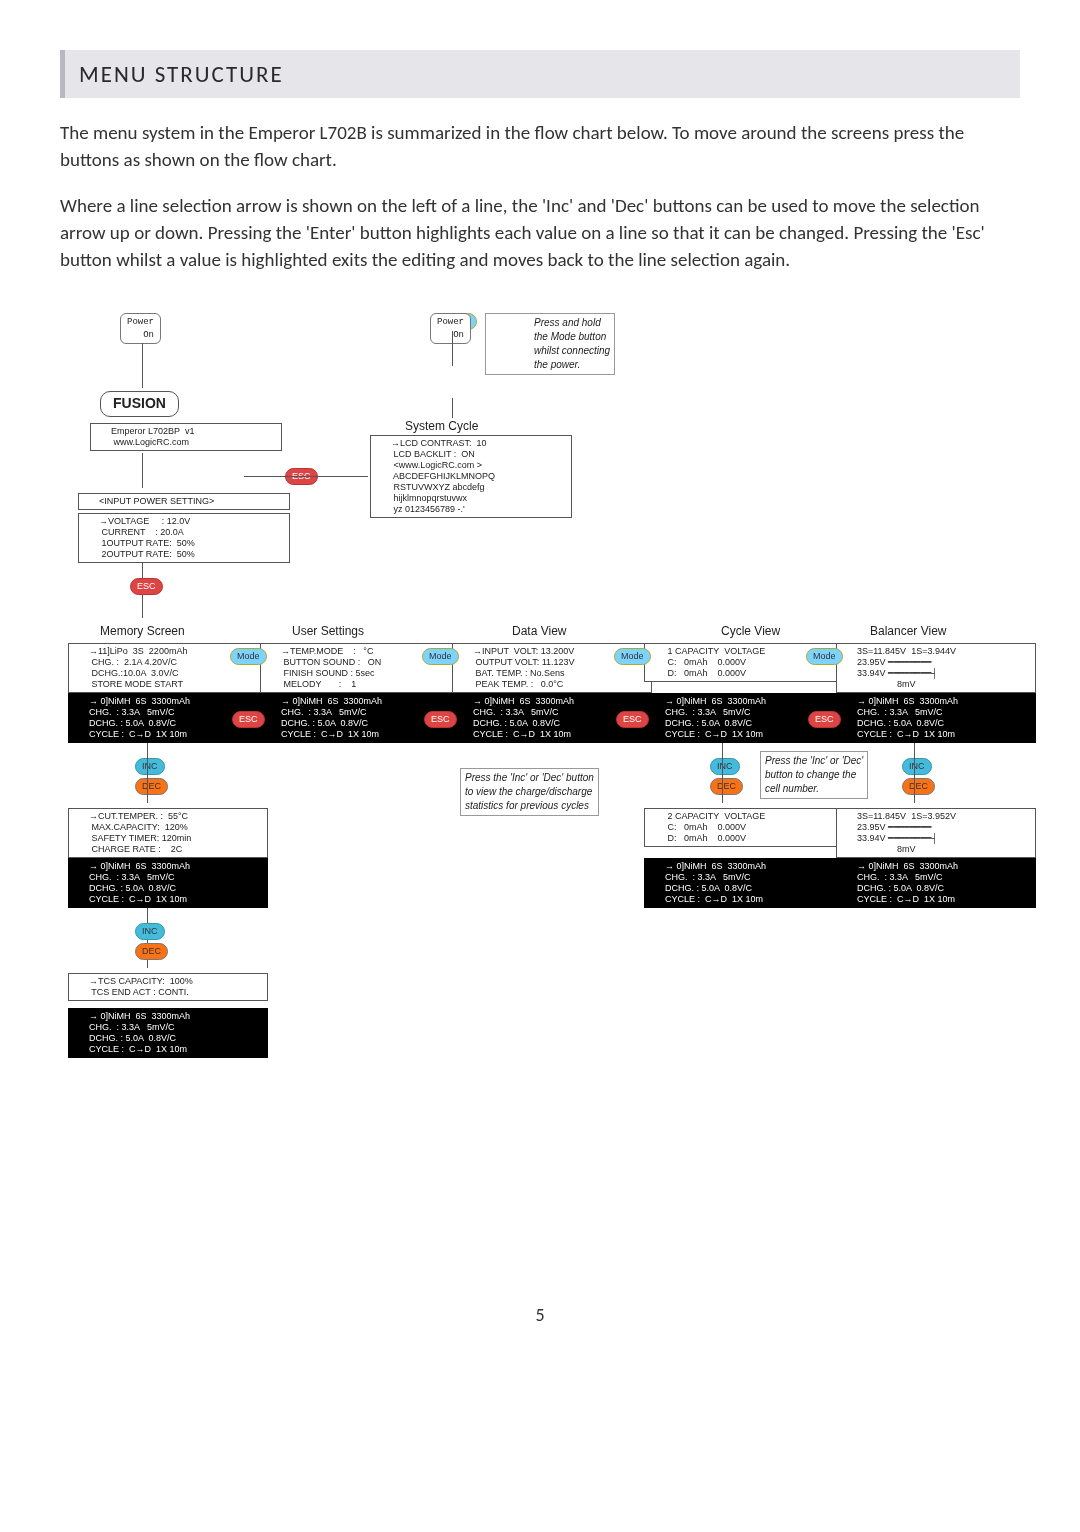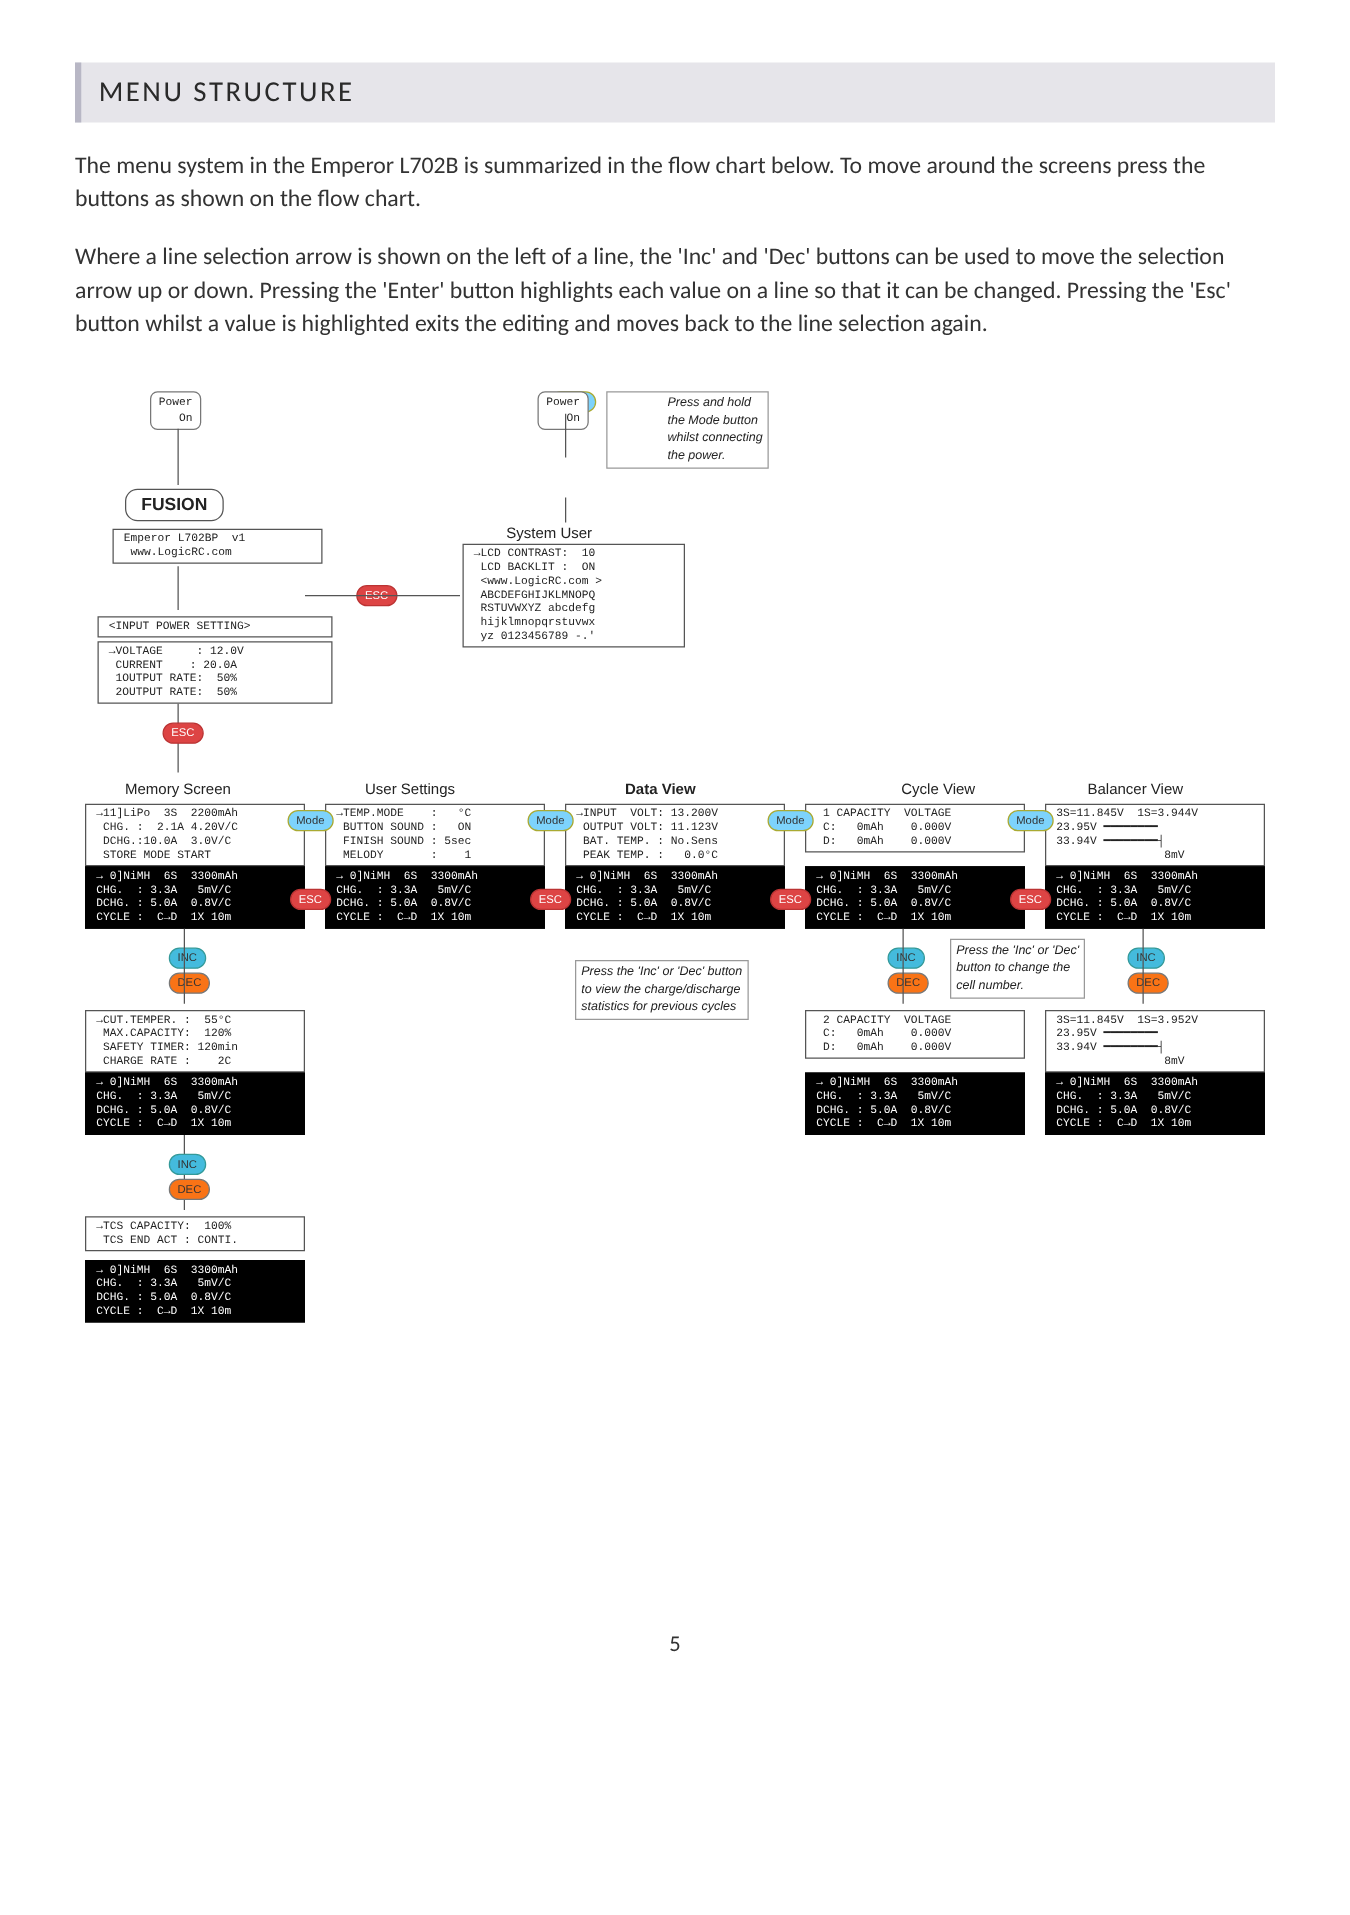--- a/index.html
+++ b/index.html
@@ -38,24 +38,24 @@
     background: #fff;
     text-align: right;
     padding: 2px 6px;
     border-radius: 6px;
     white-space: nowrap;
   }
   .lcd {
     position: absolute;
     border: 1px solid #555;
     background: #fff;
-    font-family: Liberation Mono, monospace;
+    font-family: Liberation Sans, sans-serif;
     font-size: 9px;
     line-height: 11px;
-    padding: 2px 8px;
+    padding: 2px 20px;
     white-space: pre;
     text-align: left;
   }
   .dark {
     background: #000;
     color: #fff;
     border: 1px solid #000;
   }
   .btn {
     position: absolute;
@@ -119,39 +119,39 @@
   <div class="box" style="left:60px;top:0;">Power<br>On</div>
   <div class="btn yel" style="left:380px;top:0;">Mode</div>
   <div class="note" style="left:425px;top:0;border:1px solid #999;padding-left:48px;">Press and hold<br>the Mode button<br>whilst connecting<br>the power.</div>
   <div class="box" style="left:370px;top:55;">Power<br>On</div>
 
   <div class="arrow v" style="left:82px;top:30px;height:45px;"></div>
   <div class="arrow v" style="left:392px;top:18px;height:35px;"></div>
   <div class="arrow v" style="left:392px;top:85px;height:20px;"></div>
 
   <div class="box fusion" style="left:40px;top:78px;">FUSION</div>
-  <div class="label" style="left:345px;top:105px;">System User</div>
+  <div class="label" style="left:345px;top:105px;">System Cycle</div>
 
   <div class="lcd" style="left:30px;top:110px;width:150px;">Emperor L702BP  v1<br> www.LogicRC.com</div>
   <div class="lcd" style="left:310px;top:122px;width:160px;">→LCD CONTRAST:  10<br> LCD BACKLIT :  ON<br> &lt;www.LogicRC.com &gt;<br> ABCDEFGHIJKLMNOPQ<br> RSTUVWXYZ abcdefg<br> hijklmnopqrstuvwx<br> yz 0123456789 -.'</div>
 
   <div class="btn red" style="left:225px;top:155px;">ESC</div>
   <div class="arrow h" style="left:184px;top:163px;width:124px;"></div>
 
   <div class="arrow v" style="left:82px;top:140px;height:35px;"></div>
 
   <div class="lcd" style="left:18px;top:180px;width:170px;">&lt;INPUT POWER SETTING&gt;</div>
   <div class="lcd" style="left:18px;top:200px;width:170px;">→VOLTAGE     : 12.0V<br> CURRENT    : 20.0A<br> 1OUTPUT RATE:  50%<br> 2OUTPUT RATE:  50%</div>
 
   <div class="arrow v" style="left:82px;top:250px;height:55px;"></div>
   <div class="btn red" style="left:70px;top:265px;">ESC</div>
 
   <div class="label" style="left:40px;top:310px;">Memory Screen</div>
   <div class="label" style="left:232px;top:310px;">User Settings</div>
-  <div class="label" style="left:440px;top:310px;font-weight:bold;">Data View</div>
+  <div class="label" style="left:452px;top:310px;">Data View</div>
   <div class="label" style="left:625px;top:310px;margin-left:36px;">Cycle View</div>
   <div class="label" style="left:810px;top:310px;">Balancer View</div>
 
   <div class="lcd" style="left:8px;top:330px;width:158px;">→11]LiPo  3S  2200mAh<br> CHG. :  2.1A 4.20V/C<br> DCHG.:10.0A  3.0V/C<br> STORE MODE START</div>
   <div class="lcd" style="left:200px;top:330px;width:158px;">→TEMP.MODE    :   °C<br> BUTTON SOUND :   ON<br> FINISH SOUND : 5sec<br> MELODY       :    1</div>
   <div class="lcd" style="left:392px;top:330px;width:158px;">→INPUT  VOLT: 13.200V<br> OUTPUT VOLT: 11.123V<br> BAT. TEMP. : No.Sens<br> PEAK TEMP. :   0.0°C</div>
   <div class="lcd" style="left:584px;top:330px;width:158px;"> 1 CAPACITY  VOLTAGE<br> C:   0mAh    0.000V<br> D:   0mAh    0.000V</div>
   <div class="lcd" style="left:776px;top:330px;width:158px;">3S=11.845V  1S=3.944V<br>23.95V ━━━━━━━━<br>33.94V ━━━━━━━━┤<br>                8mV</div>
 
   <div class="btn yel" style="left:170px;top:335px;">Mode</div>

